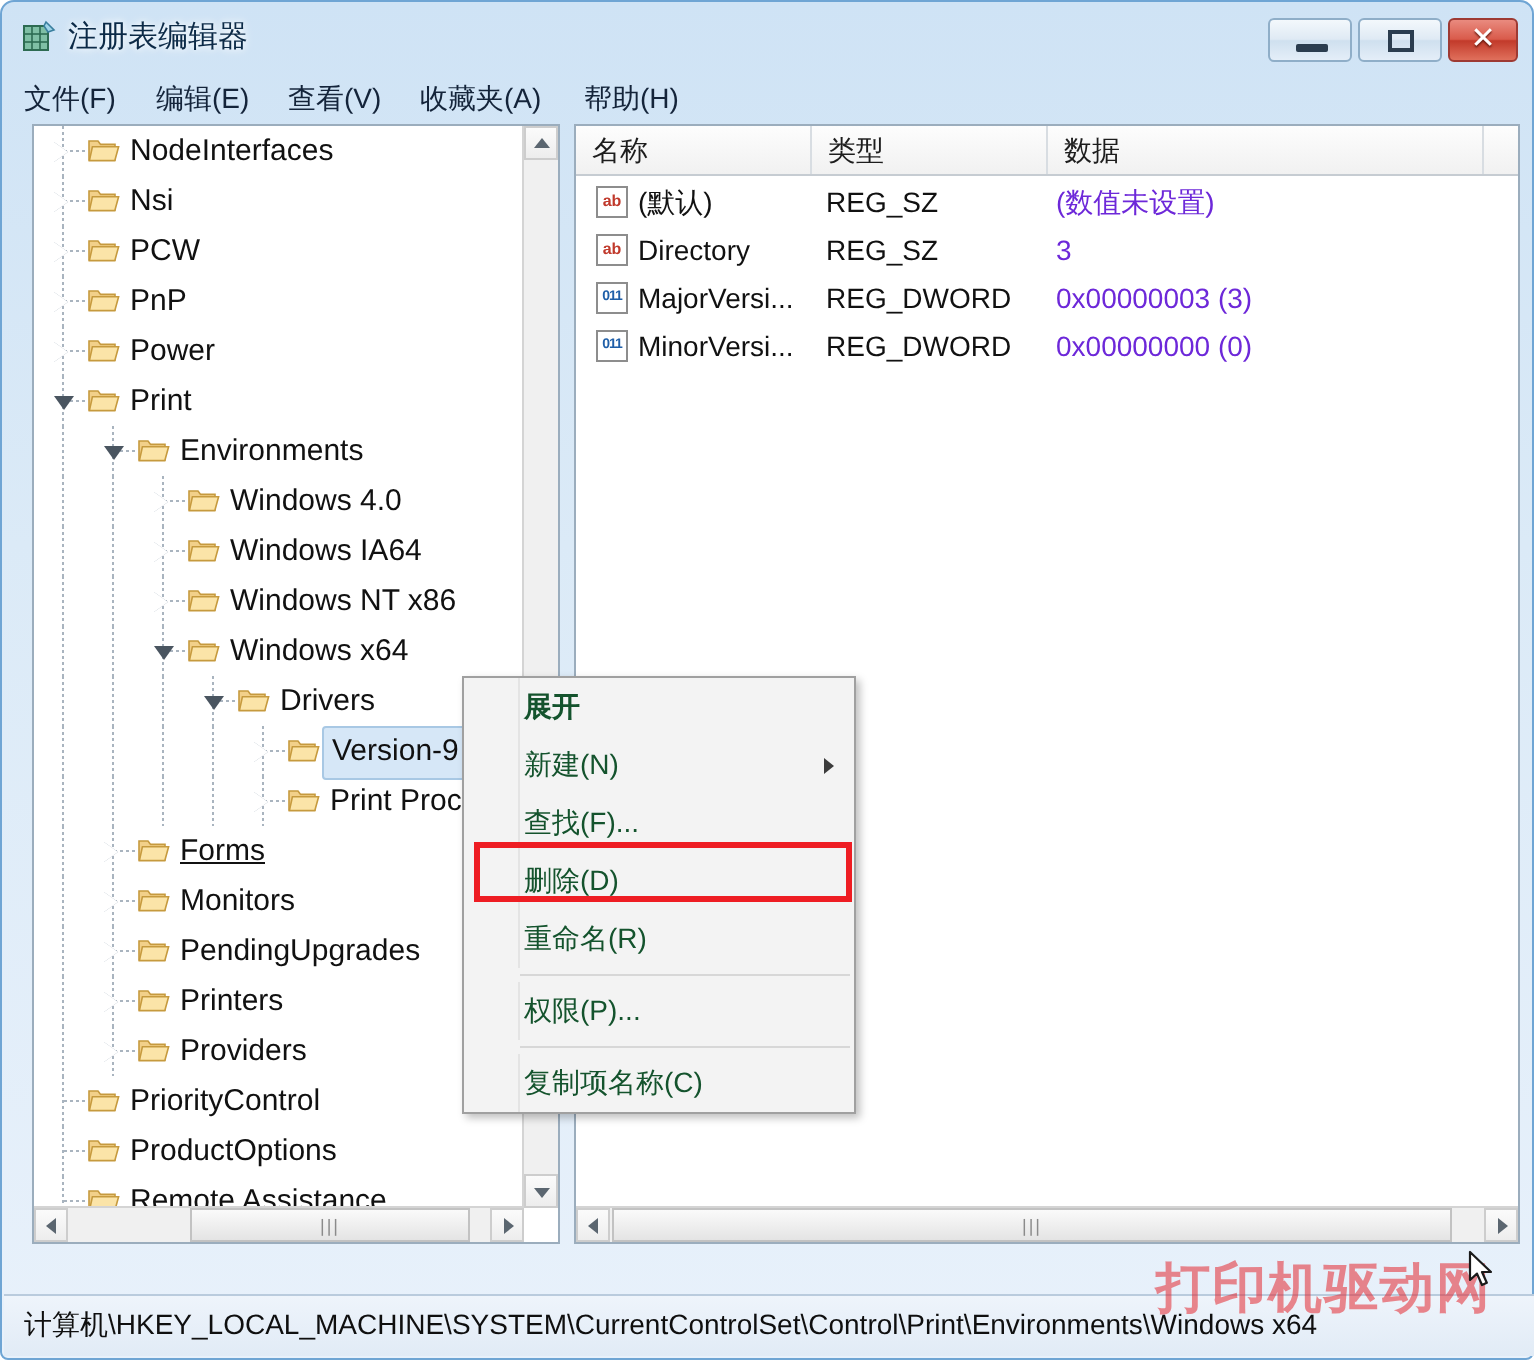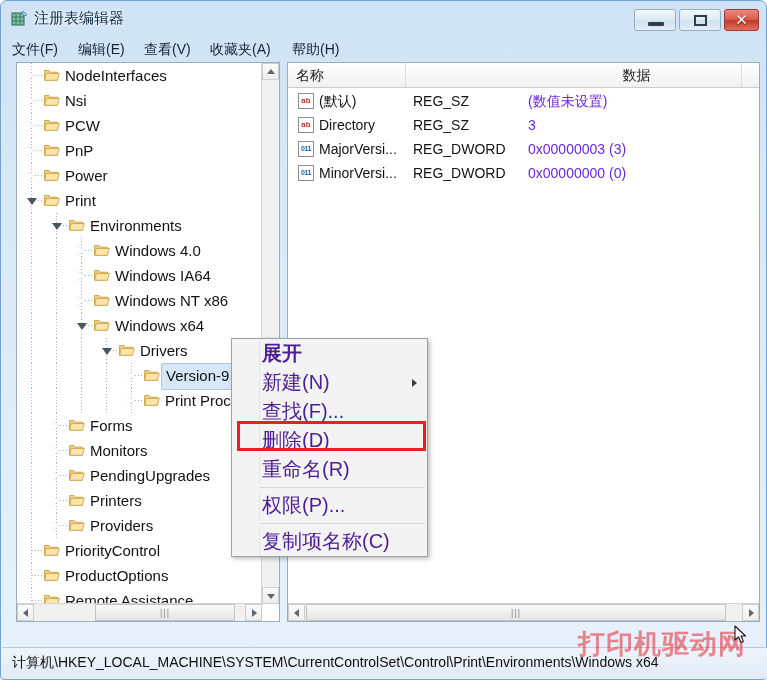--- a/index.html
+++ b/index.html
@@ -348,22 +348,22 @@
     background: #f3f3f3;
     border: 1px solid #a0a0a0;
     box-shadow: 2px 2px 4px rgba(0,0,0,0.25);
     z-index: 40;
   }
   .ctx-item {
     position: relative;
     height: 29px;
     line-height: 29px;
     padding-left: 30px;
-    font-size: 20px;
-    color: #4c1d95;
+    font-size: 14px;
+    color: #14532d;
     white-space: nowrap;
     cursor: default;
   }
   .ctx-item.bold { font-weight: bold; }
   .ctx-sep {
     height: 1px;
     margin: 3px 2px 3px 28px;
     background: #d7d7d7;
   }
   .ctx-gutter {
@@ -632,21 +632,21 @@
         </div>
         <div class="tree-row" style="top: 350px;">
           <div class="dotline-v" style="left: 14px; top: 0px; height: 25px;"></div>
           <div class="dotline-v" style="left: 39px; top: 0px; height: 25px;"></div>
           <div class="dotline-h" style="left: 40px; width: 12px;"></div>
           <div class="twisty collapsed" style="left: 35px;"></div>
           <svg viewBox="0 0 16 14" class="folder" style="left: 52px;">
             <path d="M0.5 2.5 L5 2.5 L6.3 4.2 L13.5 4.2 L13.5 12 L0.5 12 Z" fill="#f2d08a" stroke="#c69a3e" stroke-width="0.8"></path>
             <path d="M2.2 5.4 L15.3 5.4 L13.4 12.3 L0.7 12.3 Z" fill="#fbe4a8" stroke="#c69a3e" stroke-width="0.8"></path>
           </svg>
-          <div class="tree-label" style="left: 73px;">Forms</div>
+          <div class="tree-label" style="left: 73px; text-decoration: underline;">Forms</div>
         </div>
         <div class="tree-row" style="top: 375px;">
           <div class="dotline-v" style="left: 14px; top: 0px; height: 25px;"></div>
           <div class="dotline-v" style="left: 39px; top: 0px; height: 25px;"></div>
           <div class="dotline-h" style="left: 40px; width: 12px;"></div>
           <div class="twisty collapsed" style="left: 35px;"></div>
           <svg viewBox="0 0 16 14" class="folder" style="left: 52px;">
             <path d="M0.5 2.5 L5 2.5 L6.3 4.2 L13.5 4.2 L13.5 12 L0.5 12 Z" fill="#f2d08a" stroke="#c69a3e" stroke-width="0.8"></path>
             <path d="M2.2 5.4 L15.3 5.4 L13.4 12.3 L0.7 12.3 Z" fill="#fbe4a8" stroke="#c69a3e" stroke-width="0.8"></path>
           </svg>
@@ -735,21 +735,22 @@
       </div>
       <div class="sb-btn" style="right:0; top:0; width:17px; height:17px;">
         <span class="arrow-right"></span>
       </div>
     </div>
   </div>
 
   <div id="list-pane">
     <div id="list-header">
         <div class="col-head" style="left: 0px; width: 118px;">名称</div>
-        <div class="col-head" style="left: 236px; width: 218px; text-align: center;">数据</div>
+        <div class="col-head" style="left: 118px; width: 118px;">类型</div>
+        <div class="col-head" style="left: 236px; width: 218px;">数据</div>
       </div>
     <div id="list-rows">
         <div class="val-row" style="top: 26px;">
           <div class="val-icon sz">ab</div>
           <div class="val-name">(默认)</div>
           <div class="val-type">REG_SZ</div>
           <div class="val-data">(数值未设置)</div>
         </div>
         <div class="val-row" style="top: 50px;">
           <div class="val-icon sz">ab</div>

